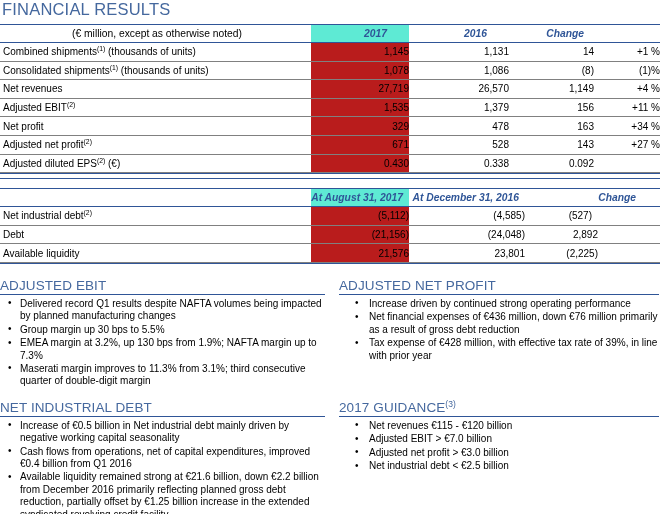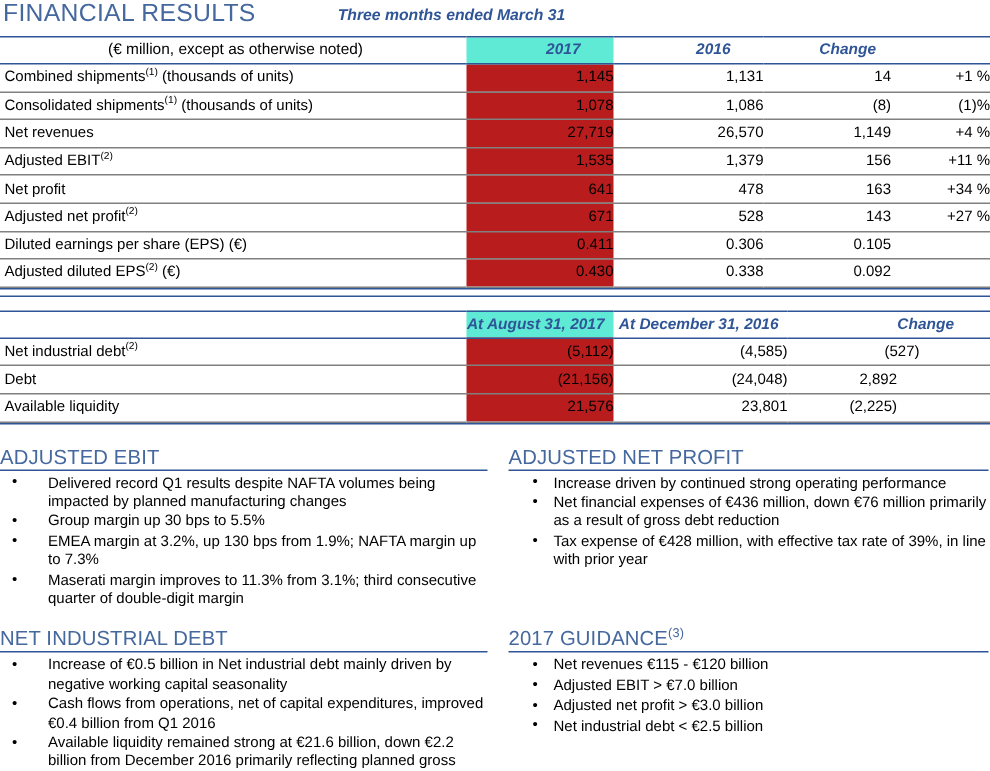--- a/index.html
+++ b/index.html
@@ -149,21 +149,21 @@
     border-top: 1.8px solid #2F5597;
     margin-bottom: 3px;
   }
   ul.bul {
     list-style: none;
     margin: 0;
     padding: 0;
   }
   ul.bul li {
     position: relative;
-    padding-left: 32px;
+    padding-left: 20px;
     font-size: 10px;
     line-height: 12.4px;
     color: #000;
     margin-bottom: 1px;
   }
   ul.bul li:before {
     content: "\2022";
     position: absolute;
     left: 8px;
     top: -0.5px;
@@ -178,21 +178,20 @@
     color: #000;
     margin: 1px 0 7px 2px;
   }
   .row-gap { height: 11px; }
 </style>
 </head>
 <body>
 
 <div class="page-head">
   <div class="page-title">FINANCIAL RESULTS</div>
-  <div class="period-label">Three months ended March 31</div>
 </div>
 
 <table class="fin">
   <colgroup>
     <col style="width:311px">
       <col style="width:98px">
       <col style="width:100px">
       <col style="width:85px">
       <col style="width:66px">
   </colgroup>
@@ -228,38 +227,31 @@
     </tr>
     <tr class="data-row">
       <td class="lbl"><span>Adjusted EBIT</span><sup>(2)</sup><span></span></td>
       <td class="num hl">1,535</td>
       <td class="num">1,379</td>
       <td class="num">156</td>
       <td class="pct">+11 %</td>
     </tr>
     <tr class="data-row">
       <td class="lbl"><span>Net profit</span><sup></sup><span></span></td>
-      <td class="num hl">641</td>
+      <td class="num hl">329</td>
       <td class="num">478</td>
       <td class="num">163</td>
       <td class="pct">+34 %</td>
     </tr>
     <tr class="data-row">
       <td class="lbl"><span>Adjusted net profit</span><sup>(2)</sup><span></span></td>
       <td class="num hl">671</td>
       <td class="num">528</td>
       <td class="num">143</td>
       <td class="pct">+27 %</td>
-    </tr>
-    <tr class="data-row">
-      <td class="lbl"><span>Diluted earnings per share (EPS) (€)</span><sup></sup><span></span></td>
-      <td class="num hl">0.411</td>
-      <td class="num">0.306</td>
-      <td class="num">0.105</td>
-      <td class="pct"></td>
     </tr>
     <tr class="data-row">
       <td class="lbl"><span>Adjusted diluted EPS</span><sup>(2)</sup><span> (€)</span></td>
       <td class="num hl">0.430</td>
       <td class="num">0.338</td>
       <td class="num">0.092</td>
       <td class="pct"></td>
     </tr>
   </tbody>
 </table>
@@ -279,21 +271,21 @@
     <tr class="hdr-row hdr-row2">
       <td class="lbl"></td>
       <td class="hl c-a">At August 31, 2017</td>
       <td class="c-b">At December 31, 2016</td>
       <td class="c-c">Change</td>
     </tr>
     <tr class="data-row">
       <td class="lbl"><span>Net industrial debt</span><sup>(2)</sup></td>
       <td class="num hl">(5,112)</td>
       <td class="num">(4,585)</td>
-      <td class="num" style="padding-right:47px">(527)</td>
+      <td class="num" style="padding-right:68px">(527)</td>
     </tr>
     <tr class="data-row">
       <td class="lbl"><span>Debt</span><sup></sup></td>
       <td class="num hl">(21,156)</td>
       <td class="num">(24,048)</td>
       <td class="num" style="padding-right:62px">2,892</td>
     </tr>
     <tr class="data-row">
       <td class="lbl"><span>Available liquidity</span><sup></sup></td>
       <td class="num hl">21,576</td>

